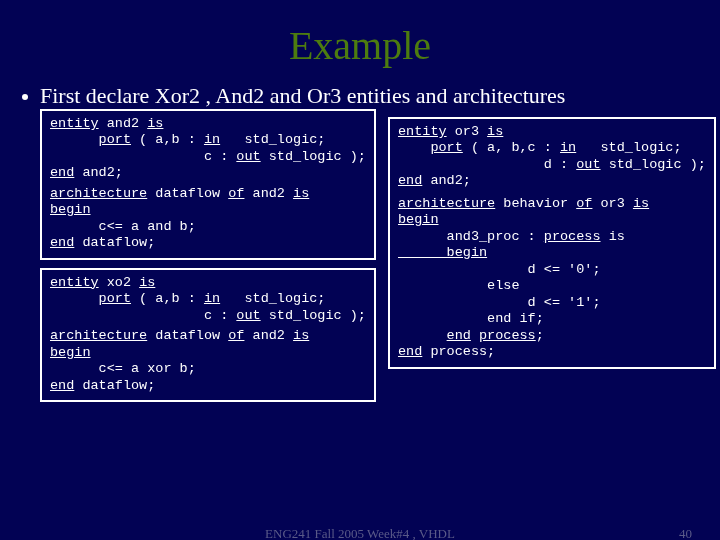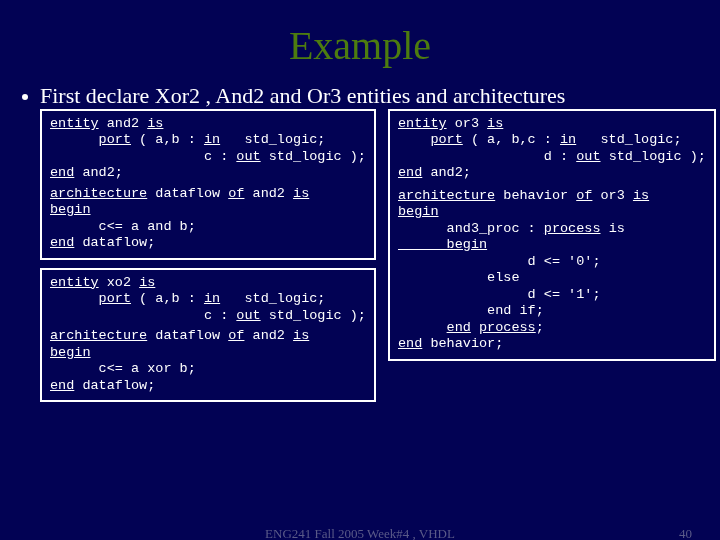--- a/index.html
+++ b/index.html
@@ -52,20 +52,21 @@
   .codebox {
     border: 2px solid #fff;
     padding: 5px 8px 6px 8px;
     font-family: Liberation Mono, monospace;
     font-size: 13.5px;
     line-height: 1.22;
     color: #fff;
   }
   .codebox.right {
     font-size: 13.5px;
+    margin-top: 8px;
   }
   .kw { text-decoration: underline; }
   .line { white-space: pre; }
   .footer {
     position: absolute;
     bottom: 14px;
     left: 0;
     right: 0;
     display: flex;
     font-family: "Times New Roman", serif;
@@ -130,21 +131,21 @@
       <div class="line" style="height:6px"></div>
       <div class="line"><span class="kw">architecture</span><span> behavior </span><span class="kw">of</span><span> or3 </span><span class="kw">is</span></div>
       <div class="line"><span class="kw">begin</span></div>
       <div class="line"><span>      and3_proc : </span><span class="kw">process</span><span> is</span></div>
       <div class="line"><span class="kw">      begin</span></div>
       <div class="line"><span>                d &lt;= '0';</span></div>
       <div class="line"><span>           else</span></div>
       <div class="line"><span>                d &lt;= '1';</span></div>
       <div class="line"><span>           end if;</span></div>
       <div class="line"><span>      </span><span class="kw">end</span><span> </span><span class="kw">process</span><span>;</span></div>
-      <div class="line"><span class="kw">end</span><span> behavior;</span></div>
+      <div class="line"><span class="kw">end</span><span> process;</span></div>
     </div>
   </div>
 </div>
 
 <div class="footer">
   <span class="footer-center">ENG241 Fall 2005 Week#4 , VHDL</span>
   <span class="footer-right">40</span>
 </div>
 
 </body></html>

